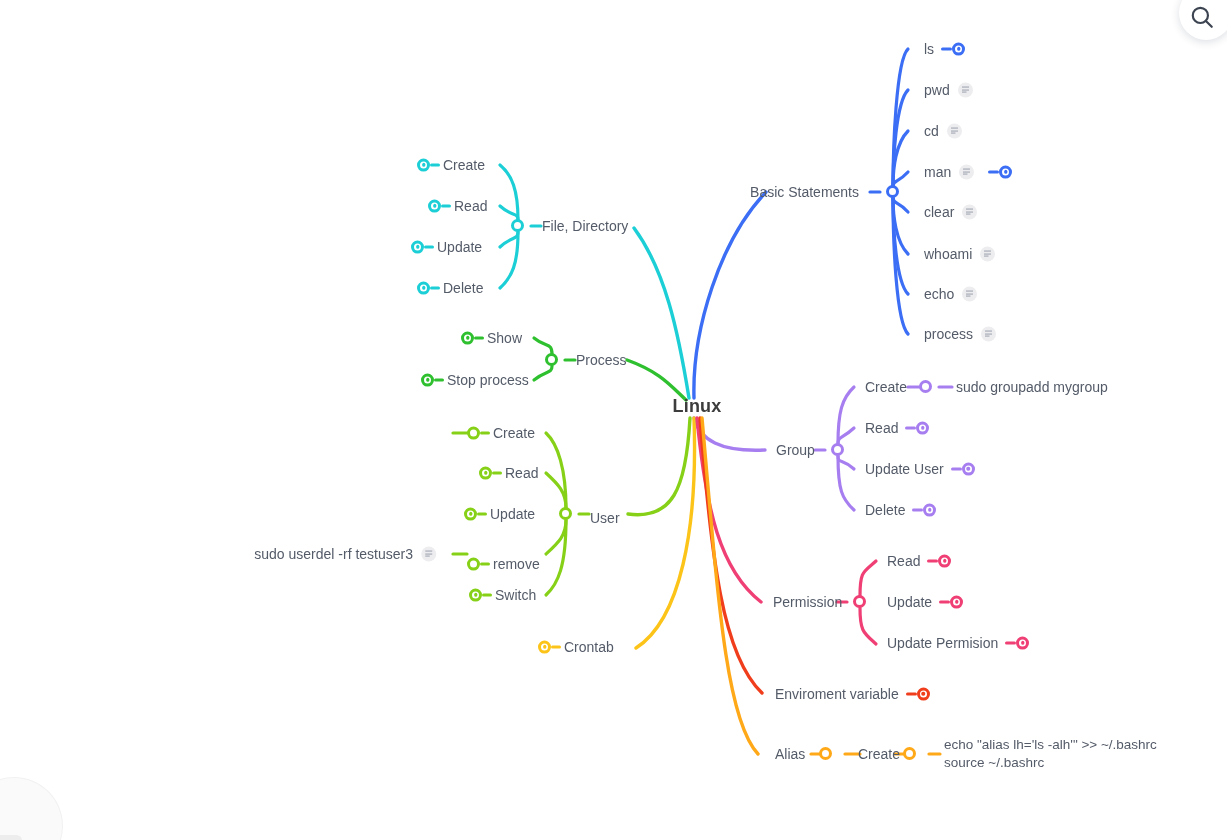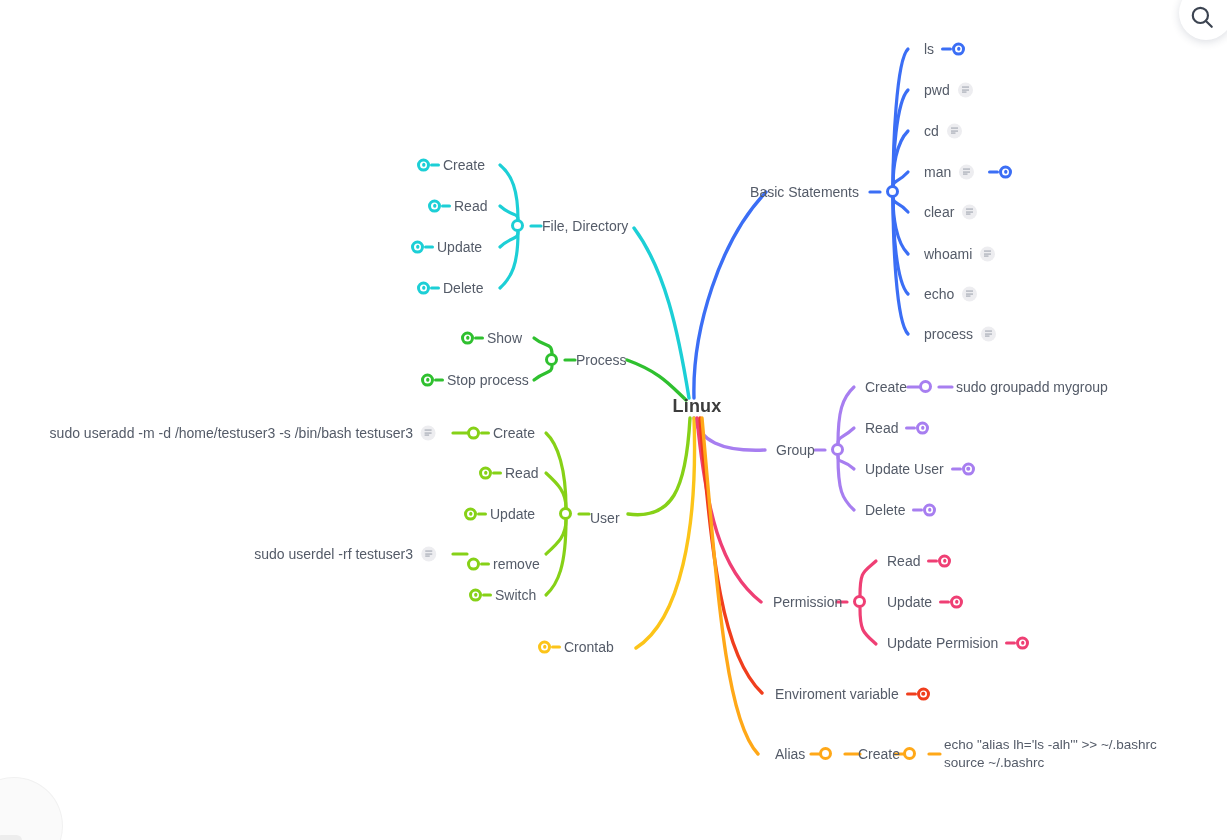--- a/index.html
+++ b/index.html
@@ -277,26 +277,20 @@
     <span class="bullet"></span>
       <span class="stub"></span>
     <span class="txt">Stop process</span>
   </div>
 
   <div class="node" style="left:587px;top:518px;--c:#86d117;">
     <span class="txt">User</span>
   </div>
   <div class="bullet hollow" style="position:absolute;left:559px;top:507px;--c:#86d117;"></div>
 
-  <div class="node rtl" style="left:441px;top:433px;transform:translate(-100%,-50%);--c:#86d117;">
-    <span class="note-badge">
-        <i></i>
-      </span>
-    <span class="txt">sudo useradd -m -d /home/testuser3 -s /bin/bash testuser3</span>
-  </div>
   <div class="node" style="left:467px;top:433px;--c:#86d117;">
     <span class="bullet hollow"></span>
       <span class="stub"></span>
     <span class="txt">Create</span>
   </div>
 
   <div class="node" style="left:479px;top:473px;--c:#86d117;">
     <span class="bullet"></span>
       <span class="stub"></span>
     <span class="txt">Read</span>

